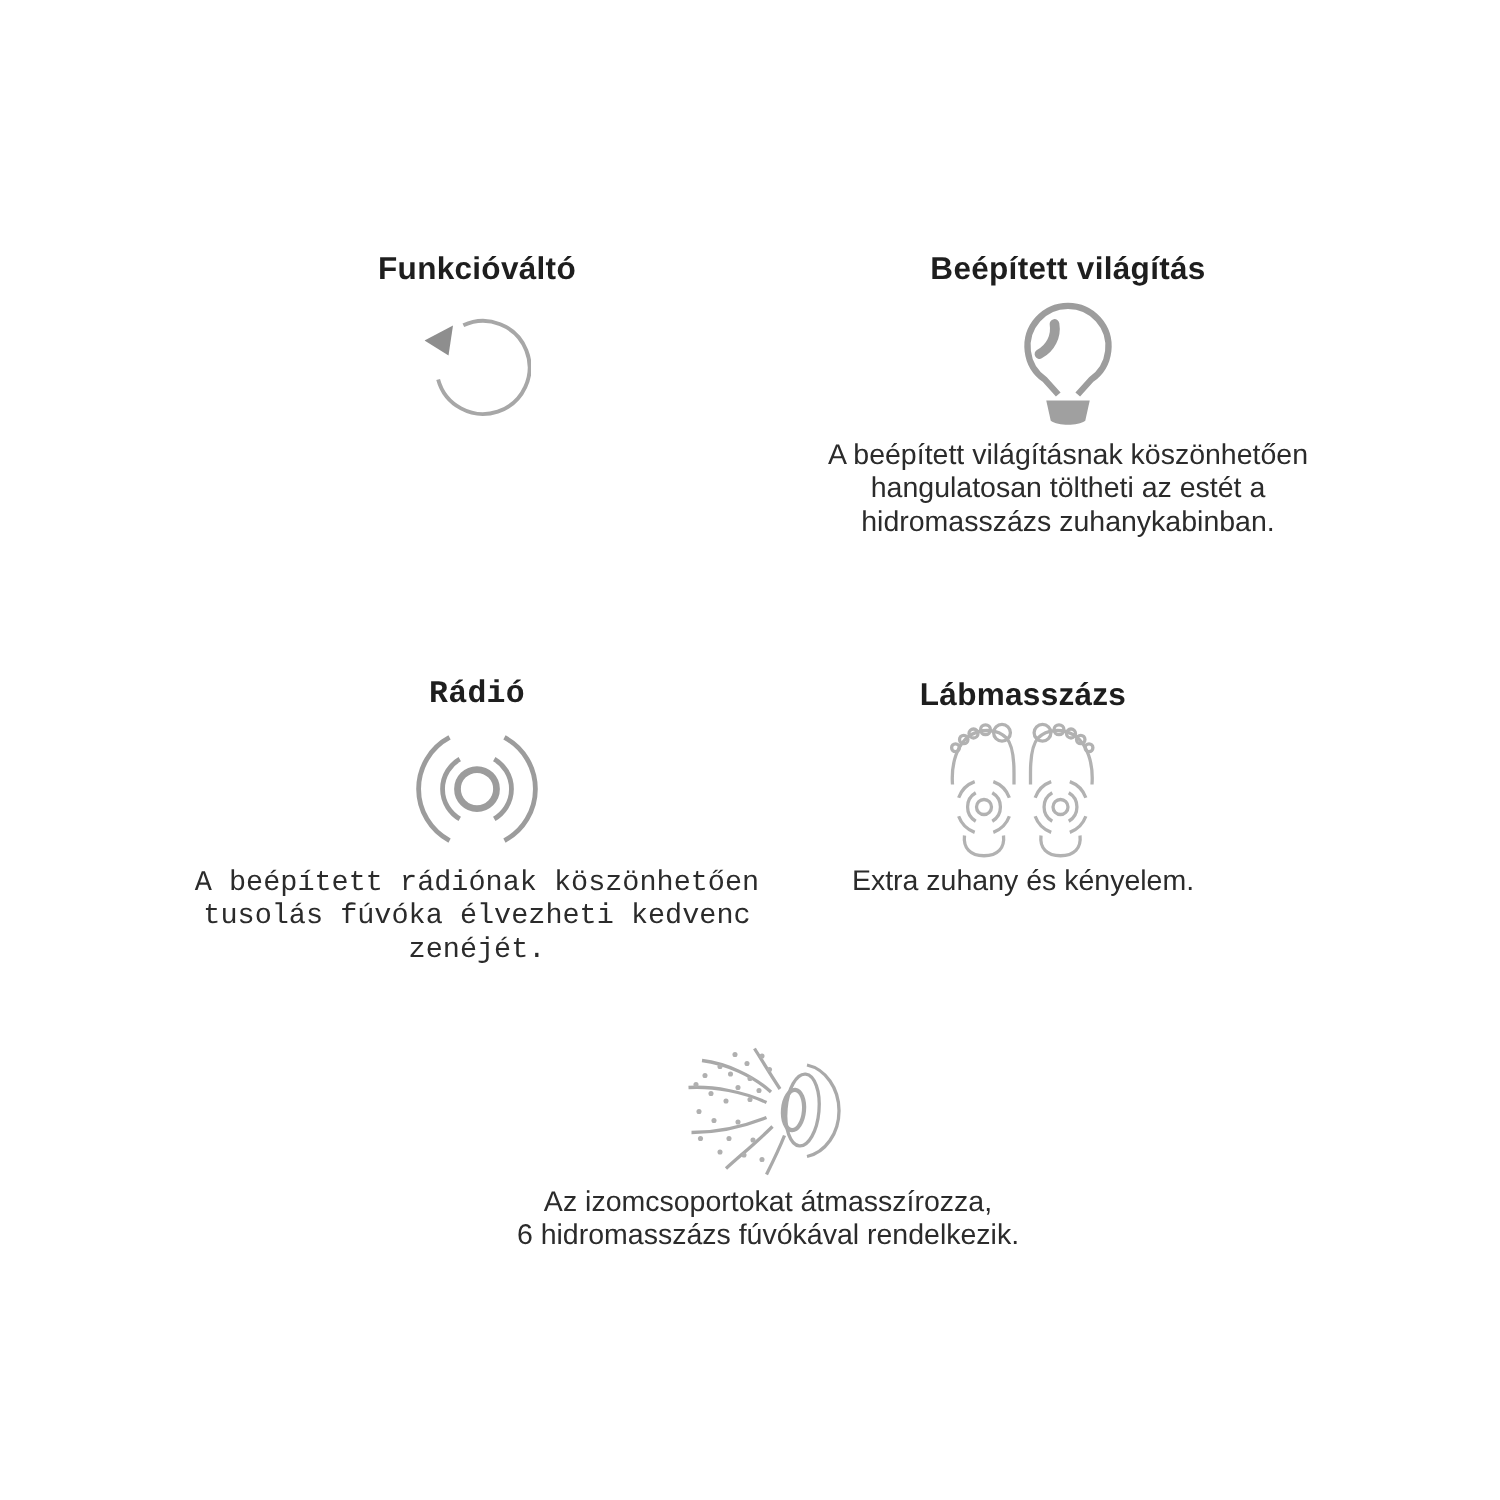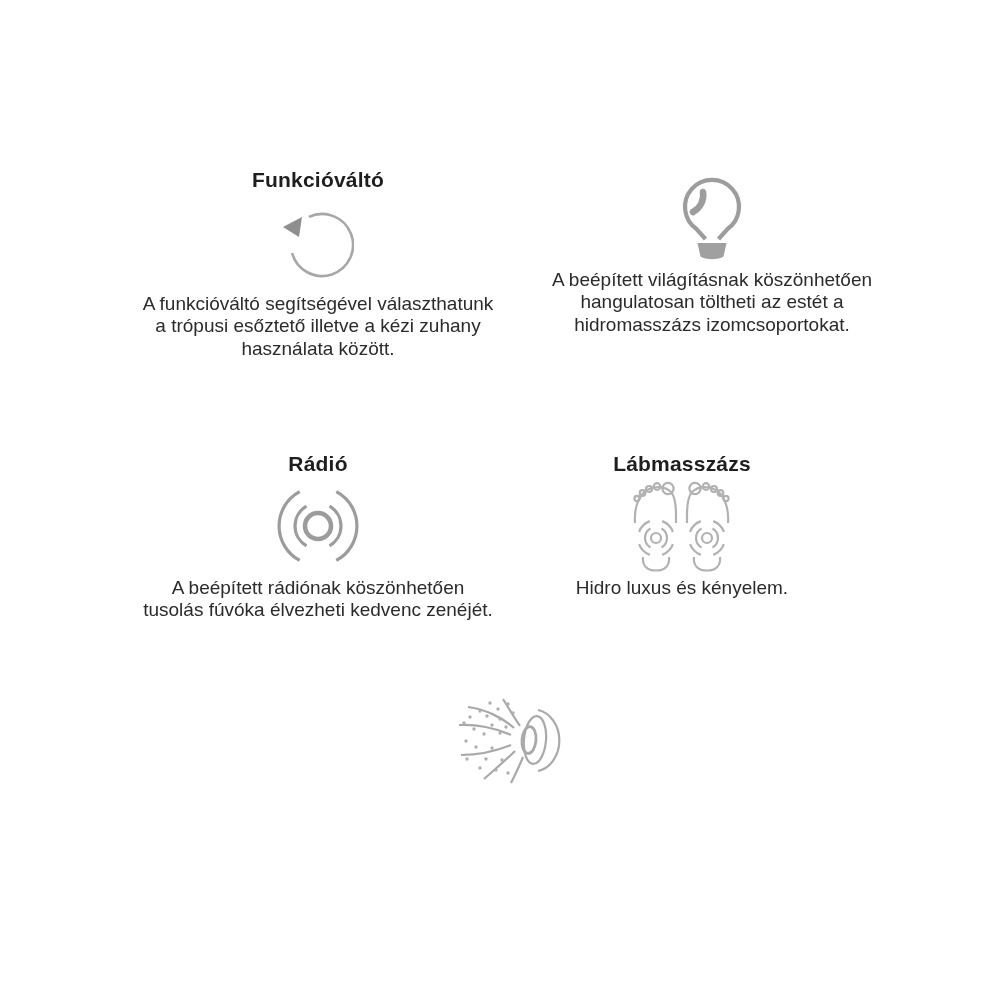--- a/index.html
+++ b/index.html
@@ -34,53 +34,51 @@
   }
   .feature p {
     margin: 0;
     font-size: 19px;
     line-height: 22.4px;
     color: #2b2b2b;
     white-space: pre-line;
   }
   .pos-1 { left: 108px; top: 168px; }
   .pos-2 { left: 502px; top: 168px; }
-  .pos-3 { left: 108px; top: 452px; }
+  .pos-3 { left: 108px; top: 452px; font-family: Liberation Mono, monospace; }
   .pos-4 { left: 472px; top: 452px; }
   .pos-5 { left: 302px; top: 690px; }
 </style>
 </head>
 <body>
 
 <div class="canvas">
 
   <div class="feature pos-1">
     <h2>Funkcióváltó</h2>
     <div class="icon-box">
       <svg width="71" height="70" viewBox="0 0 71 70" aria-hidden="true">
         <path d="M 25.9,8.9 A 31,31 0 1 1 9.1,45" fill="none" stroke="#a7a7a7" stroke-width="2.6"></path>
         <polygon points="0,19 19,9 16,29" fill="#8e8e8e"></polygon>
       </svg>
     </div>
-    <p>A funkcióváltó segítségével választhatunk
-a trópusi esőztető illetve a kézi zuhany
-használata között.</p>
   </div>
 
   <div class="feature pos-2">
+    <h2>Beépített világítás</h2>
     <div class="icon-box">
       <svg width="64" height="84" viewBox="0 0 64 84" aria-hidden="true">
         <path d="M 25.5,62 L 16.5,52 A 27,27 0 1 1 47.5,52 L 38.5,62" fill="none" stroke="#9d9d9d" stroke-width="4.2"></path>
         <path d="M 13,35 A 19,19 0 0 0 23,15" fill="none" stroke="#9d9d9d" stroke-width="6.5" stroke-linecap="round"></path>
         <path d="M 17.5,66 L 46.5,66 L 43.5,79.5 C 38.5,83 25.5,83 20.5,79.5 Z" fill="#a0a0a0"></path>
       </svg>
     </div>
     <p>A beépített világításnak köszönhetően
 hangulatosan töltheti az estét a
-hidromasszázs izomcsoportokat.</p>
+hidromasszázs zuhanykabinban.</p>
   </div>
 
   <div class="feature pos-3">
     <h2>Rádió</h2>
     <div class="icon-box">
       <svg width="96" height="78" viewBox="0 0 96 78" aria-hidden="true">
         <g fill="none" stroke="#9c9c9c">
           <circle cx="48" cy="38" r="13" stroke-width="4.5"></circle>
           <path d="M 36.5,18.1 A 23,23 0 0 0 36.5,57.9" stroke-width="3.2"></path>
           <path d="M 59.5,18.1 A 23,23 0 0 1 59.5,57.9" stroke-width="3.2"></path>
@@ -112,21 +110,21 @@
             <path d="M 7.1,63.2 A 18,18 0 0 0 17.8,73.9"></path>
             <path d="M 40.9,50.8 A 18,18 0 0 0 30.2,40.1"></path>
             <path d="M 30.2,73.9 A 18,18 0 0 0 40.9,63.2"></path>
             <path d="M 11,76 C 10,84.5 15,89.5 24,89.5 C 33,89.5 38,84.5 37,76"></path>
           </g>
         </defs>
         <use href="#foot"></use>
         <use href="#foot" transform="translate(99,0) scale(-1,1)"></use>
       </svg>
     </div>
-    <p>Hidro luxus és kényelem.</p>
+    <p>Extra zuhany és kényelem.</p>
   </div>
 
   <div class="feature pos-5">
     <div class="icon-box">
       <svg width="112" height="86" viewBox="0 0 112 86" aria-hidden="true">
         <g fill="none" stroke="#a9a9a9" stroke-width="2.2">
           <path d="M 82,12 A 26,31 0 0 1 82,73"></path>
           <ellipse cx="79" cy="42" rx="11" ry="24" transform="rotate(5 79 42)"></ellipse>
           <ellipse cx="73" cy="42" rx="7" ry="13.5" stroke-width="2.8" transform="rotate(5 73 42)"></ellipse>
           <path d="M 64,28 C 58,19 52,9 47,1"></path>
@@ -156,15 +154,17 @@
           <circle cx="36" cy="50" r="1.7"></circle>
             <circle cx="11" cy="61" r="1.7"></circle>
           <circle cx="30" cy="61" r="1.7"></circle>
             <circle cx="46" cy="62" r="1.7"></circle>
           <circle cx="24" cy="70" r="1.7"></circle>
             <circle cx="40" cy="72" r="1.7"></circle>
           <circle cx="52" cy="75" r="1.7"></circle>
         </g>
       </svg>
     </div>
+    <p>Az izomcsoportokat átmasszírozza,
+6 hidromasszázs fúvókával rendelkezik.</p>
   </div>
 
 </div>
 
 </body></html>

